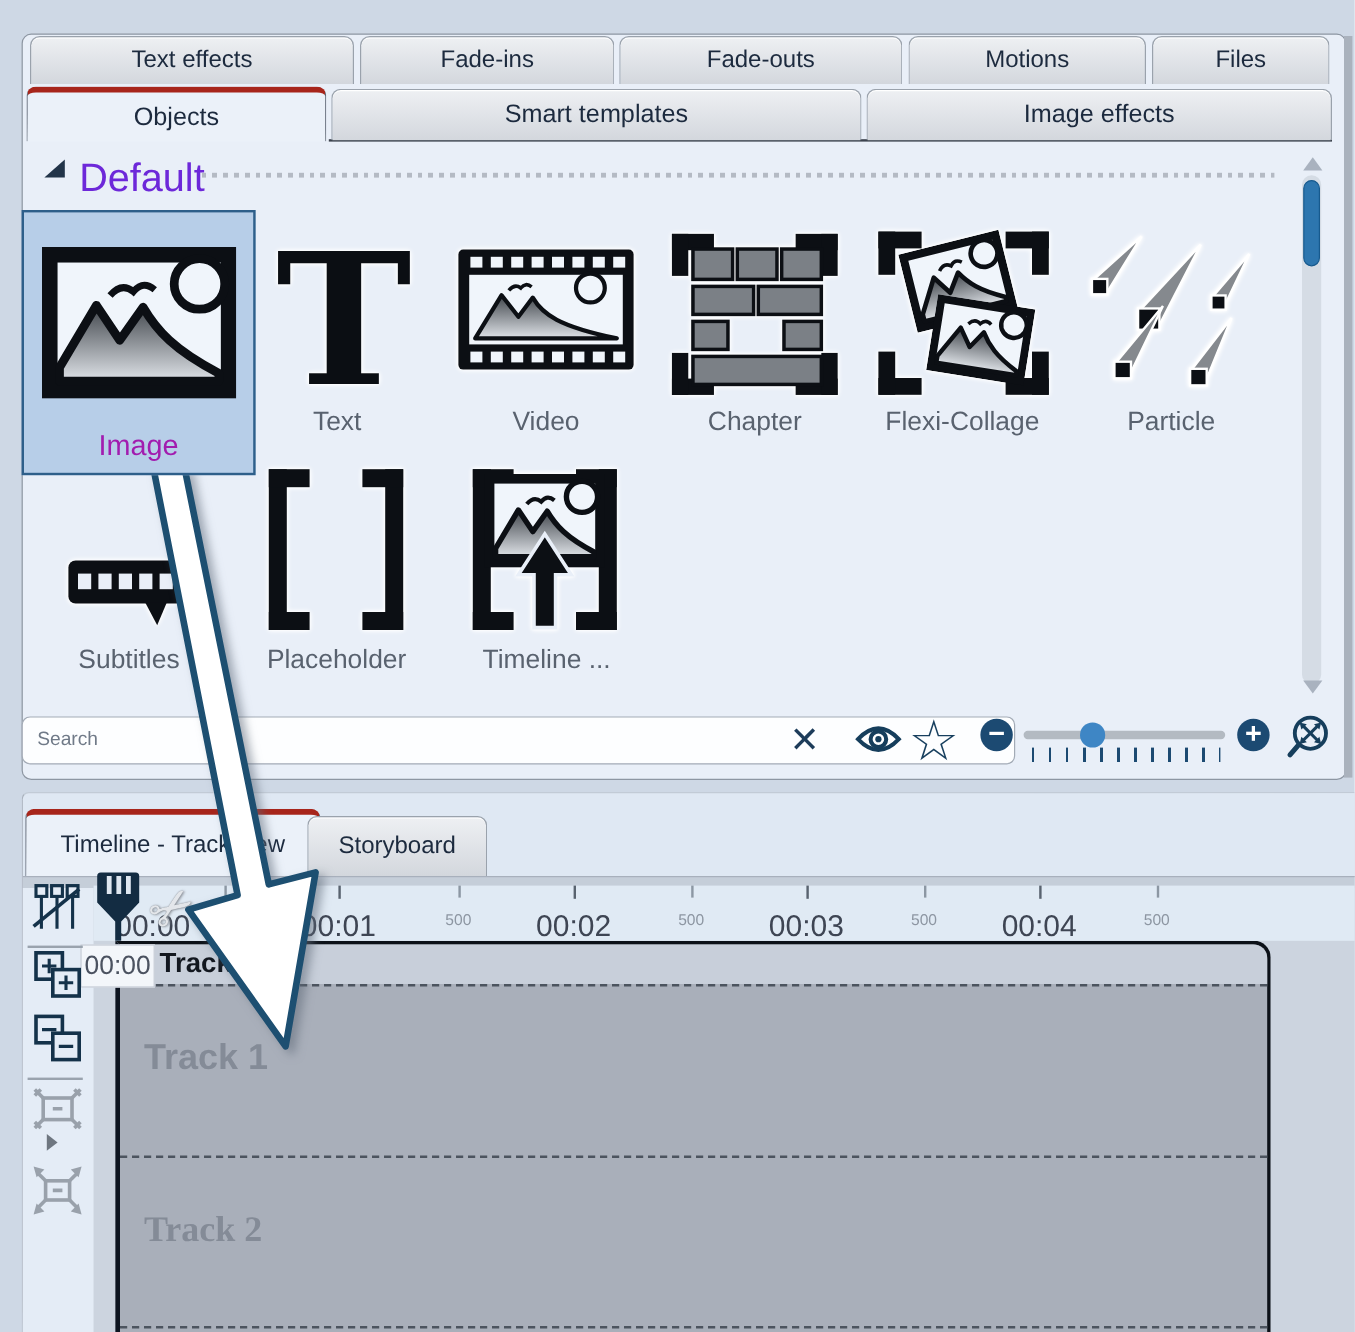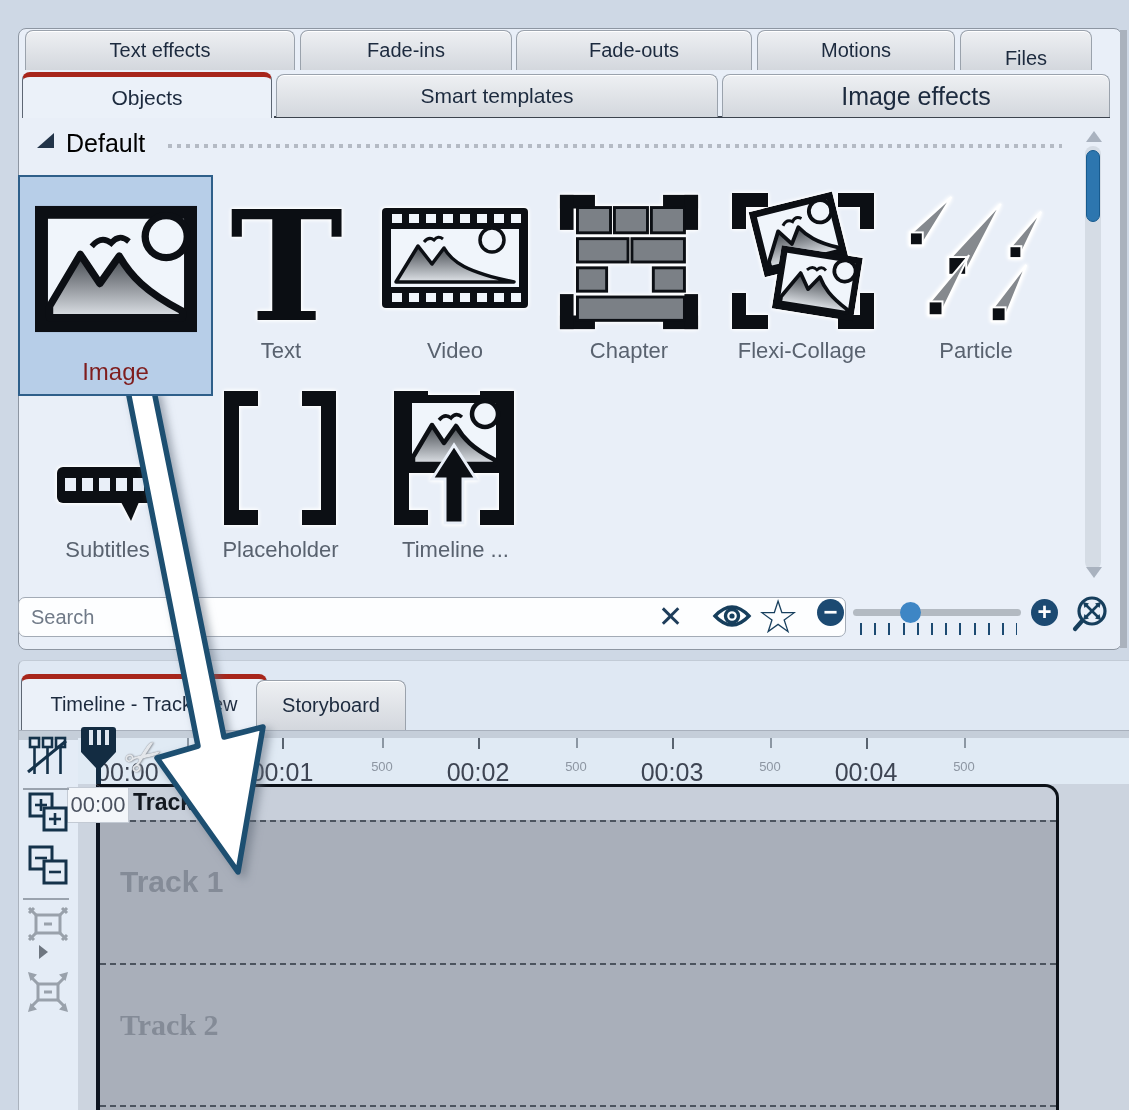--- a/index.html
+++ b/index.html
@@ -27,21 +27,21 @@
   .circbtn{position:absolute;width:27px;height:27px;border-radius:50%;background:#1c4a72;
     color:#fff;font-size:24px;line-height:25px;text-align:center;font-weight:bold;}
   .ruler-sec{position:absolute;top:20px;width:90px;text-align:center;
     font-size:25px;color:#3e4553;}
   .ruler-sub{position:absolute;top:21px;width:60px;text-align:center;
     font-size:13px;color:#8d96a2;}
   .tick-big{position:absolute;top:0;width:2px;height:11px;background:#59636f;}
   .tick-sub{position:absolute;top:0;width:2px;height:10px;background:#8c97a3;}
   .track-label{position:absolute;font-size:30px;font-weight:bold;color:#848b97;}
   input.search{box-sizing:border-box;width:828px;height:40px;border:1px solid #a3abb6;
-    border-radius:7px;background:#fdfeff;font-size:20px;padding:0 40px 0 12px;color:#3c4452;
+    border-radius:7px;background:#fdfeff;font-size:16px;padding:0 40px 0 12px;color:#3c4452;
     font-family:"Liberation Sans",sans-serif;}
   input.search::placeholder{color:#707a88;}
   .tri-up{width:0;height:0;border-left:8px solid transparent;border-right:8px solid transparent;border-bottom:11px solid #a9b2bf;}
   .tri-down{width:0;height:0;border-left:8px solid transparent;border-right:8px solid transparent;border-top:11px solid #a9b2bf;}
   .tri-right{width:0;height:0;border-top:7px solid transparent;border-bottom:7px solid transparent;border-left:9px solid #6e7680;}
   .tri-collapse{width:0;height:0;border-bottom:15px solid #223449;border-left:17px solid transparent;}
 </style>
 </head>
 <body>
 
@@ -70,44 +70,44 @@
     </div>
   <div class="tab" style="left:25px;top:30px;width:270px;">
       <span>Text effects</span>
     </div>
   <div class="tab" style="left:516px;top:30px;width:236px;">
       <span>Fade-outs</span>
     </div>
   <div class="tab" style="left:757px;top:30px;width:198px;">
       <span>Motions</span>
     </div>
-  <div class="tab" style="left:960px;top:30px;width:132px;align-items:flex-end;">
+  <div class="tab" style="left:960px;top:30px;width:148px;">
       <span>Files</span>
     </div>
 
   <div class="a" style="left:274px;top:116px;width:836px;height:2px;background:#3c434e;"></div>
   <div class="tab tab--sel" style="left:22px;top:72px;width:250px;height:46px;font-size:21px;">
       <span>Objects</span>
     </div>
   <div class="tab" style="left:276px;top:74px;width:442px;height:43px;font-size:21px;">
       <span>Smart templates</span>
     </div>
-  <div class="tab" style="left:722px;top:74px;width:388px;height:43px;font-size:25px;">
+  <div class="tab" style="left:722px;top:74px;width:388px;height:43px;font-size:21px;">
       <span>Image effects</span>
     </div>
 
   <div class="a tri-collapse" style="left:37px;top:133px;"></div>
-  <div class="a" style="left:66px;top:129px;font-size:25px;color:#000000;">Default</div>
+  <div class="a" style="left:66px;top:129px;font-size:33px;color:#6d28d9;">Default</div>
   <div class="a dotline" style="left:168px;top:144px;width:894px;"></div>
 
   <div class="a" style="left:18px;top:175px;width:195px;height:221px;box-sizing:border-box;background:#b7cee8;border:2px solid #2e5f8a;z-index:60;">
     <svg class="a" style="left:15px;top:28px;" width="162" height="128" viewBox="0 0 100 78">
         <use href="#photo"></use>
       </svg>
-    <div class="a" style="left:0;top:181px;width:191px;text-align:center;color:#7f1d1d;font-size:24px;">Image</div>
+    <div class="a" style="left:0;top:181px;width:191px;text-align:center;color:#a21caf;font-size:24px;">Image</div>
   </div>
 
   <div class="a halo" style="left:230px;top:198px;width:105px;height:138px;font-family:'DejaVu Serif',serif;font-weight:bold;font-size:152px;line-height:138px;color:#0b0e13;text-align:center;">T</div>
   <div class="a tile-label" style="left:221px;top:338px;width:120px;">Text</div>
 
   <svg class="a halo" style="left:380px;top:206px;" width="150" height="104" viewBox="0 0 150 104">
     <rect x="2" y="2" width="146" height="100" rx="4" fill="#0c0f14"></rect>
     <g fill="#f0f5fb">
       <rect x="12" y="8" width="10" height="9"></rect>
         <rect x="29" y="8" width="10" height="9"></rect>

